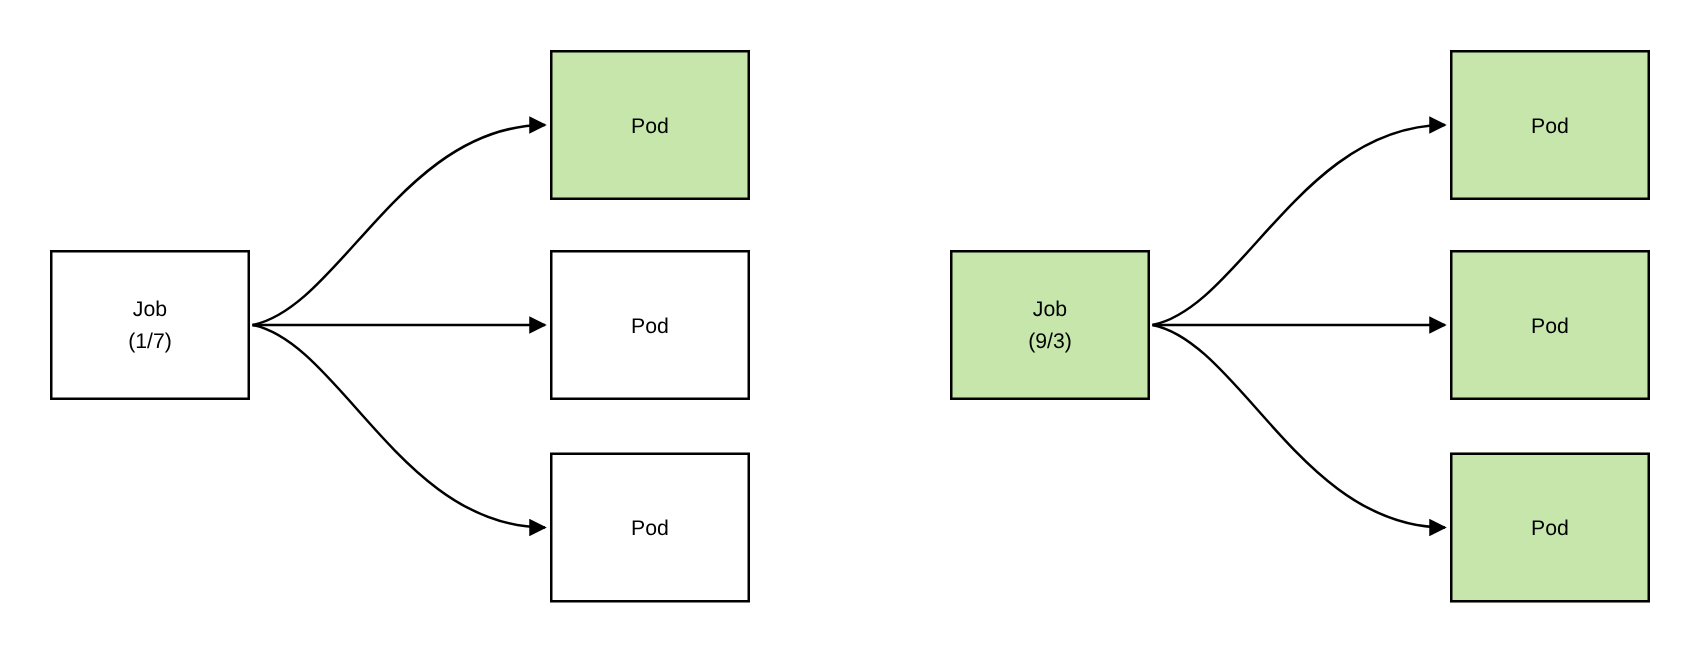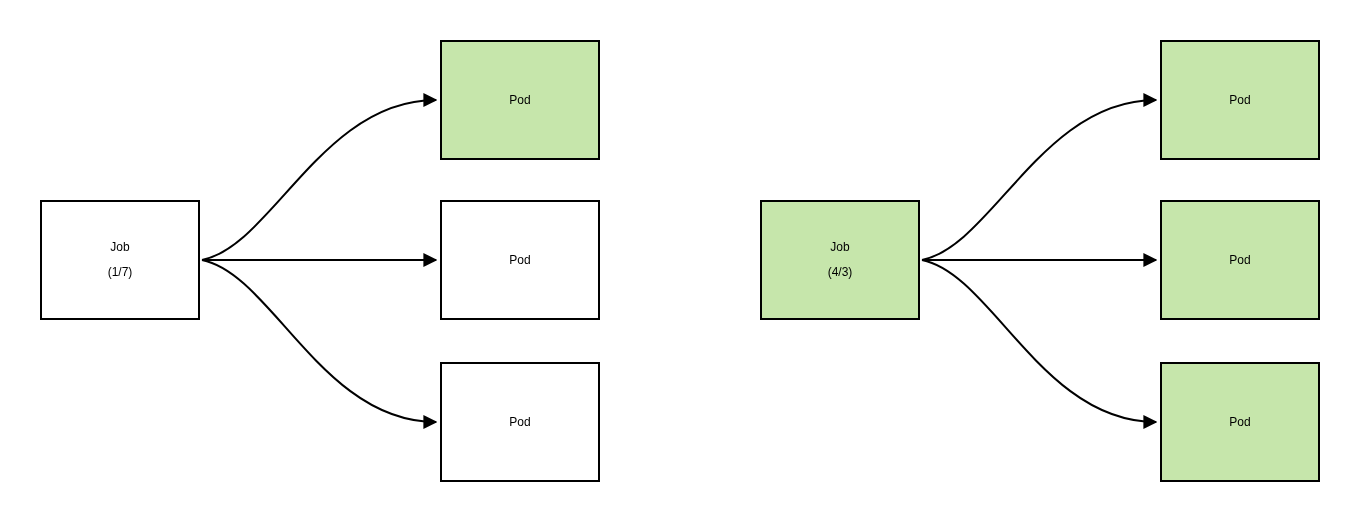--- a/index.html
+++ b/index.html
@@ -33,21 +33,21 @@
     position: absolute;
     width: 160px;
     height: 120px;
     border: 2px solid var(--color-stroke, #000000);
     box-sizing: border-box;
     background: #ffffff;
     display: flex;
     flex-direction: column;
     align-items: center;
     justify-content: center;
-    font-size: 12px;
+    font-size: 17px;
     line-height: 25px;
     color: #000000;
     text-align: center;
   }
   
   .g1-job  { left: 40px;  top: 200px; }
   .g1-pod0 { left: 440px; top: 40px;  }
   .g1-pod1 { left: 440px; top: 200px; }
   .g1-pod2 { left: 440px; top: 362px; }
   
@@ -86,21 +86,21 @@
   </div>
   <div class="box g1-pod1" style="background-color: rgb(255, 255, 255);">
     <span>Pod</span>
   </div>
   <div class="box g1-pod2" style="background-color: rgb(255, 255, 255);">
     <span>Pod</span>
   </div>
 
   <div class="box g2-job" style="background-color: rgb(198, 230, 171);">
     <span>Job</span>
-    <span>(4/3)</span>
+    <span>(9/3)</span>
   </div>
   <div class="box g2-pod0" style="background-color: rgb(198, 230, 171);">
     <span>Pod</span>
   </div>
   <div class="box g2-pod1" style="background-color: rgb(198, 230, 171);">
     <span>Pod</span>
   </div>
   <div class="box g2-pod2" style="background-color: rgb(198, 230, 171);">
     <span>Pod</span>
   </div>

